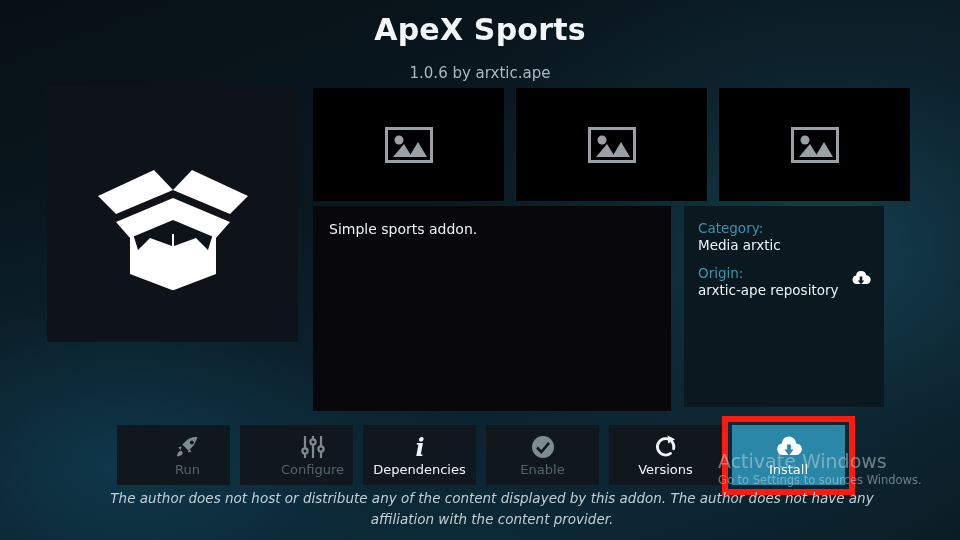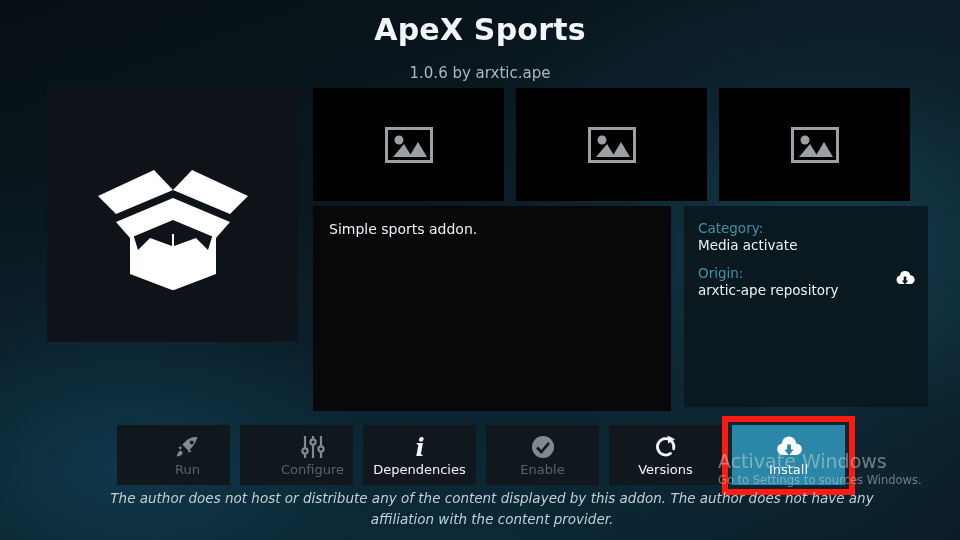--- a/index.html
+++ b/index.html
@@ -54,21 +54,21 @@
   .desc-panel {
     position: absolute; left: 313px; top: 206px;
     width: 358px; height: 205px;
     background: #08080a;
     box-sizing: border-box; padding: 14px 16px;
   }
   .desc-text { font-size: 14px; color: #eef3f5; line-height: 1.35; }
 
   .info-panel {
     position: absolute; left: 684px; top: 206px;
-    width: 244px; height: 201px;
+    width: 200px; height: 201px;
     background: #0a1920;
     box-sizing: border-box; padding: 14px 14px;
   }
   .info-label { font-size: 13.5px; color: #3e93ab; line-height: 1.25; }
   .info-value { font-size: 13.5px; color: #eef3f5; line-height: 1.3; margin-bottom: 11px; }
   .cloud-badge { position: absolute; right: 12px; bottom: 116px; }
 
   
   .btn {
     position: absolute; top: 425px;
@@ -175,21 +175,21 @@
       </svg>
     </span>
   </div>
 
   <div class="desc-panel">
     <div class="desc-text">Simple sports addon.</div>
   </div>
 
   <div class="info-panel">
     <div class="info-label">Category:</div>
-    <div class="info-value">Media activate</div>
+    <div class="info-value">Media arxtic</div>
     <div class="info-label">Origin:</div>
     <div class="info-value">arxtic-ape repository</div>
     <span class="cloud-badge">
       <svg width="22" height="18" viewBox="0 0 22 18">
         <path d="M6 15 A4.4 4.4 0 0 1 6 6.4 A5.2 5.2 0 0 1 16.2 6.2 A4.2 4.2 0 0 1 16.4 15 Z" fill="#ffffff"></path>
         <rect x="9.7" y="7.5" width="2.6" height="5" fill="#0a1920"></rect>
         <polygon points="7.8,11.4 14.2,11.4 11,15.6" fill="#0a1920"></polygon>
       </svg>
     </span>
   </div>

